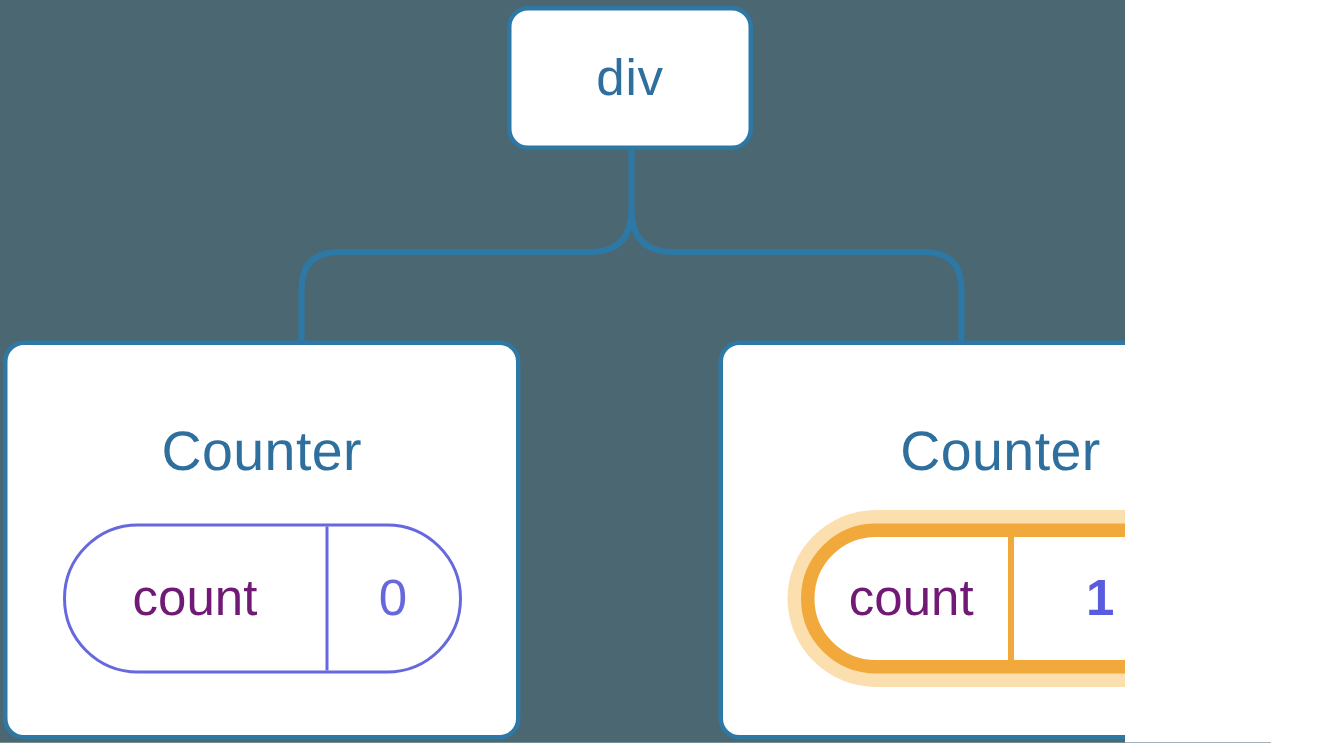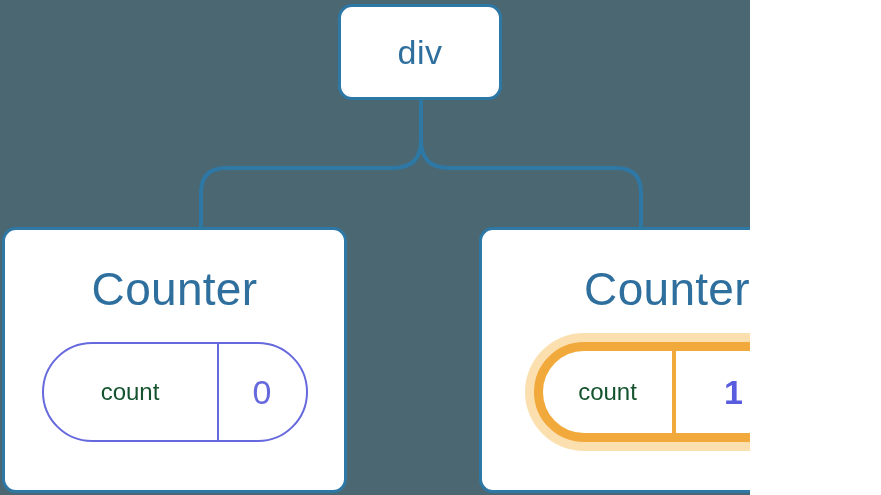--- a/index.html
+++ b/index.html
@@ -69,24 +69,24 @@
     width: 345px;
     height: 266px;
   }
   .card-right {
     left: 479px;
     top: 227px;
     width: 376px;
     height: 266px;
   }
   .card-title {
-    font-size: 46px;
+    font-size: 37px;
     color: #2e6f9e;
     line-height: 1;
-    margin-top: 36px;
+    margin-top: 52px;
     letter-spacing: 0.3px;
   }
 
   
   .pill-wrap {
     position: relative;
     margin-top: 30px;
     display: flex;
     align-items: center;
     justify-content: center;
@@ -123,22 +123,22 @@
     border-right: 2px solid #6668dd;
   }
   .pill-highlight .pill-key {
     flex: 0 0 133px;
     border-right: 4px solid #f2a93b;
   }
   .pill-val {
     flex: 1 1 auto;
   }
   .pill-key-text {
-    font-size: 24px;
-    color: #14532d;
+    font-size: 34px;
+    color: #701a75;
     line-height: 1;
   }
   .pill-val-text {
     font-size: 34px;
     color: #6668dd;
     line-height: 1;
   }
   .pill-val-text.bold {
     font-weight: bold;
     color: #5a5ce0;

